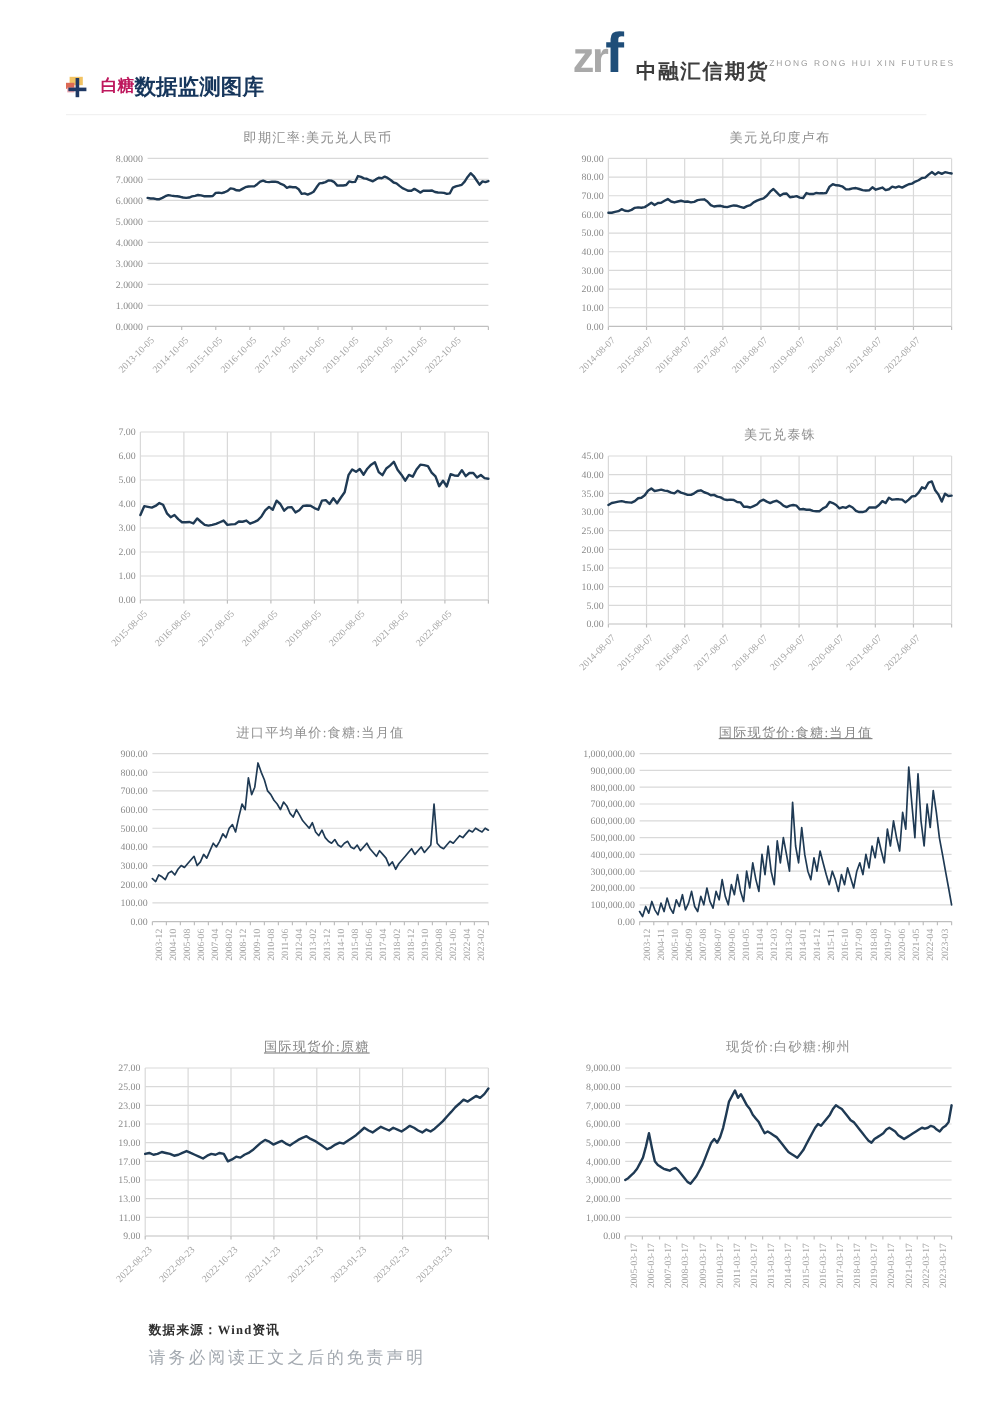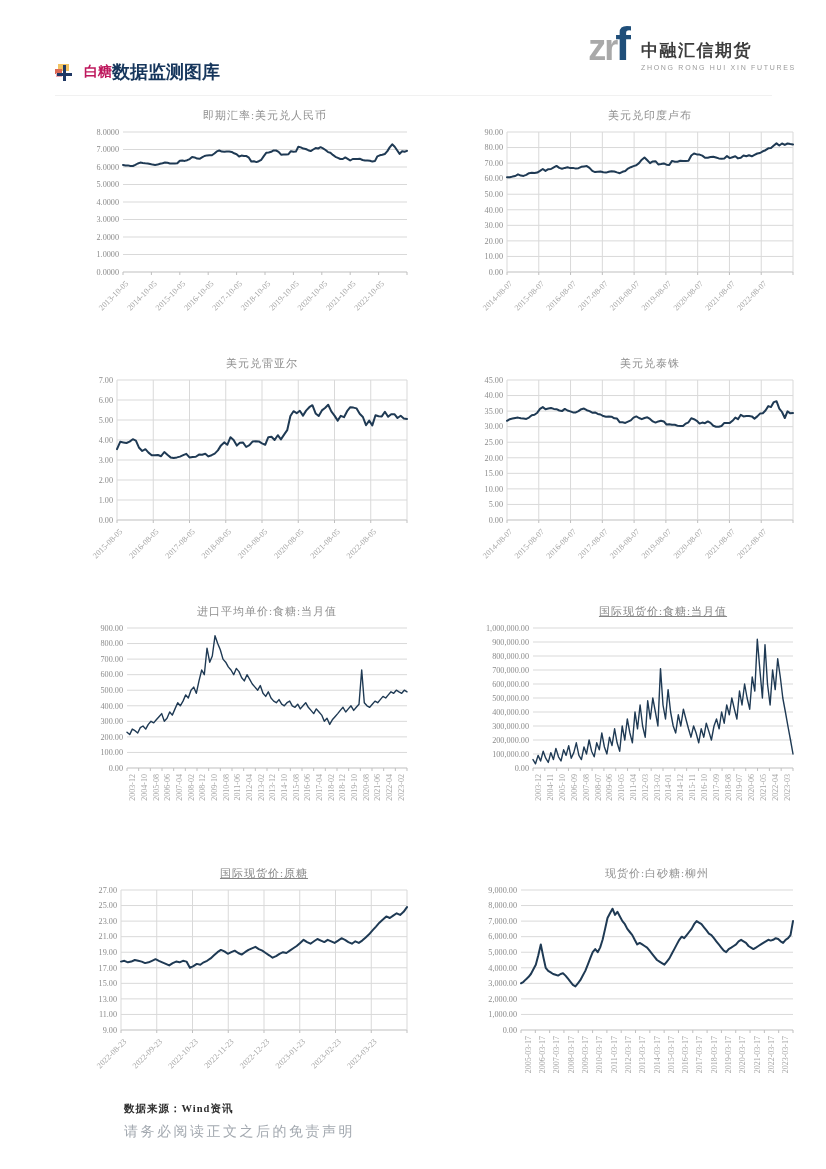--- a/index.html
+++ b/index.html
@@ -4,21 +4,21 @@
 <style>
   html,body{margin:0;padding:0;}
   body{width:826px;height:1169px;background:#ffffff;position:relative;overflow:hidden;
        font-family:"Liberation Serif","DejaVu Serif",serif;}
   .page{position:absolute;inset:0;}
   
   .logo{position:absolute;top:16px;right:30px;display:flex;align-items:flex-end;}
   .logo-zrf{margin-right:10px;white-space:nowrap;font-family:"Liberation Sans",sans-serif;}
   .logo-zr{font-size:36px;font-weight:bold;color:#a9a9a9;letter-spacing:-2px;}
   .logo-f{font-size:47px;font-weight:bold;color:#1f4e79;margin-left:-1px;}
-  .logo-names{display:flex;flex-direction:column;justify-content:center;}
+  .logo-names{display:flex;flex-direction:row;justify-content:center;}
   .logo-cn{font-size:17px;font-weight:bold;color:#3d3d3d;letter-spacing:1.5px;}
   .logo-en{font-size:7px;color:#9b9b9b;letter-spacing:1.7px;margin-top:2px;font-family:"Liberation Sans",sans-serif;}
   
   .header{position:absolute;left:55px;top:60px;display:flex;align-items:center;}
   .hicon{position:relative;width:17px;height:17px;margin-right:12px;display:inline-block;}
   .hicon i{position:absolute;display:block;}
   .hi-yellow{left:3px;top:0;width:11px;height:7px;background:#f2c363;}
   .hi-red{left:0;top:5px;width:7px;height:5px;background:#dc6a55;}
   .hi-pink{left:1px;top:9px;width:6px;height:4px;background:#eeaab2;}
   .hi-vbar{left:8px;top:1px;width:3px;height:16px;background:#1f3864;}
@@ -164,21 +164,20 @@
             <text x="169.11111111111111" y="158" text-anchor="end" font-size="8.2" fill="#a6a6a6" transform="rotate(-45 169.11111111111111 158)">2018-08-07</text>
             <text x="200.88888888888889" y="158" text-anchor="end" font-size="8.2" fill="#a6a6a6" transform="rotate(-45 200.88888888888889 158)">2019-08-07</text>
             <text x="232.66666666666669" y="158" text-anchor="end" font-size="8.2" fill="#a6a6a6" transform="rotate(-45 232.66666666666669 158)">2020-08-07</text>
             <text x="264.44444444444446" y="158" text-anchor="end" font-size="8.2" fill="#a6a6a6" transform="rotate(-45 264.44444444444446 158)">2021-08-07</text>
             <text x="296.22222222222223" y="158" text-anchor="end" font-size="8.2" fill="#a6a6a6" transform="rotate(-45 296.22222222222223 158)">2022-08-07</text>
             <polyline points="36.0,51.3 38.8,51.3 41.5,50.6 44.3,50.0 47.0,48.3 49.8,49.6 52.5,49.9 55.3,48.9 58.0,47.2 60.8,46.8 63.5,47.1 66.3,46.6 69.0,44.9 71.8,43.0 74.5,44.9 77.3,43.2 80.0,43.0 82.8,41.3 85.5,39.9 88.3,41.9 91.0,42.7 93.8,41.9 96.5,41.3 99.3,42.1 102.0,41.9 104.8,42.6 107.5,42.2 110.3,40.8 113.0,40.4 115.8,40.1 118.5,41.9 121.3,44.9 124.0,46.1 126.8,45.7 129.5,45.5 132.3,46.3 135.0,46.6 137.8,45.8 140.5,45.2 143.3,45.5 146.0,46.4 148.8,47.2 151.5,45.8 154.3,45.0 157.0,42.6 159.8,41.2 162.5,40.1 165.3,39.3 168.0,37.1 170.8,33.7 173.5,31.5 176.3,34.3 179.0,37.1 181.8,35.4 184.5,35.2 187.3,38.4 190.0,38.0 192.8,37.4 195.5,38.7 198.3,39.0 201.0,34.9 203.8,35.7 206.5,35.7 209.3,34.8 212.0,35.1 214.8,35.1 217.5,34.8 220.3,29.5 223.0,27.5 225.8,28.4 228.5,28.6 231.3,29.6 234.0,31.8 236.8,31.7 239.5,31.0 242.3,30.7 245.0,31.5 247.8,32.4 250.5,32.8 253.3,32.6 256.0,30.1 258.8,32.1 261.5,31.2 264.3,30.3 267.0,32.4 269.8,31.7 272.5,29.5 275.3,30.3 278.0,29.3 280.8,30.3 283.5,28.9 286.3,27.5 289.0,27.0 291.8,25.3 294.5,24.2 297.3,22.3 300.0,22.0 302.8,19.5 305.5,17.4 308.3,19.5 311.0,17.5 313.8,18.9 316.5,17.5 319.3,18.1 322.0,18.6" fill="none" stroke="#1f3a54" stroke-width="2" stroke-linejoin="round" stroke-linecap="round"></polyline>
           </svg>
         </div>
     </div>
     <div class="chart">
-      <div class="chart-title" style="padding-left: 32px; padding-right: 8px;">美元兑雷亚尔</div>
       <div class="chart-plot">
           <svg width="330" height="206">
             <line x1="32" y1="6" x2="322" y2="6" stroke="#d9d9d9" stroke-width="1"></line>
             <text x="28" y="8.8" text-anchor="end" font-size="8.2" fill="#8c8c8c">7.00</text>
             <line x1="32" y1="26" x2="322" y2="26" stroke="#d9d9d9" stroke-width="1"></line>
             <text x="28" y="28.8" text-anchor="end" font-size="8.2" fill="#8c8c8c">6.00</text>
             <line x1="32" y1="46" x2="322" y2="46" stroke="#d9d9d9" stroke-width="1"></line>
             <text x="28" y="48.8" text-anchor="end" font-size="8.2" fill="#8c8c8c">5.00</text>
             <line x1="32" y1="66" x2="322" y2="66" stroke="#d9d9d9" stroke-width="1"></line>
             <text x="28" y="68.8" text-anchor="end" font-size="8.2" fill="#8c8c8c">4.00</text>

